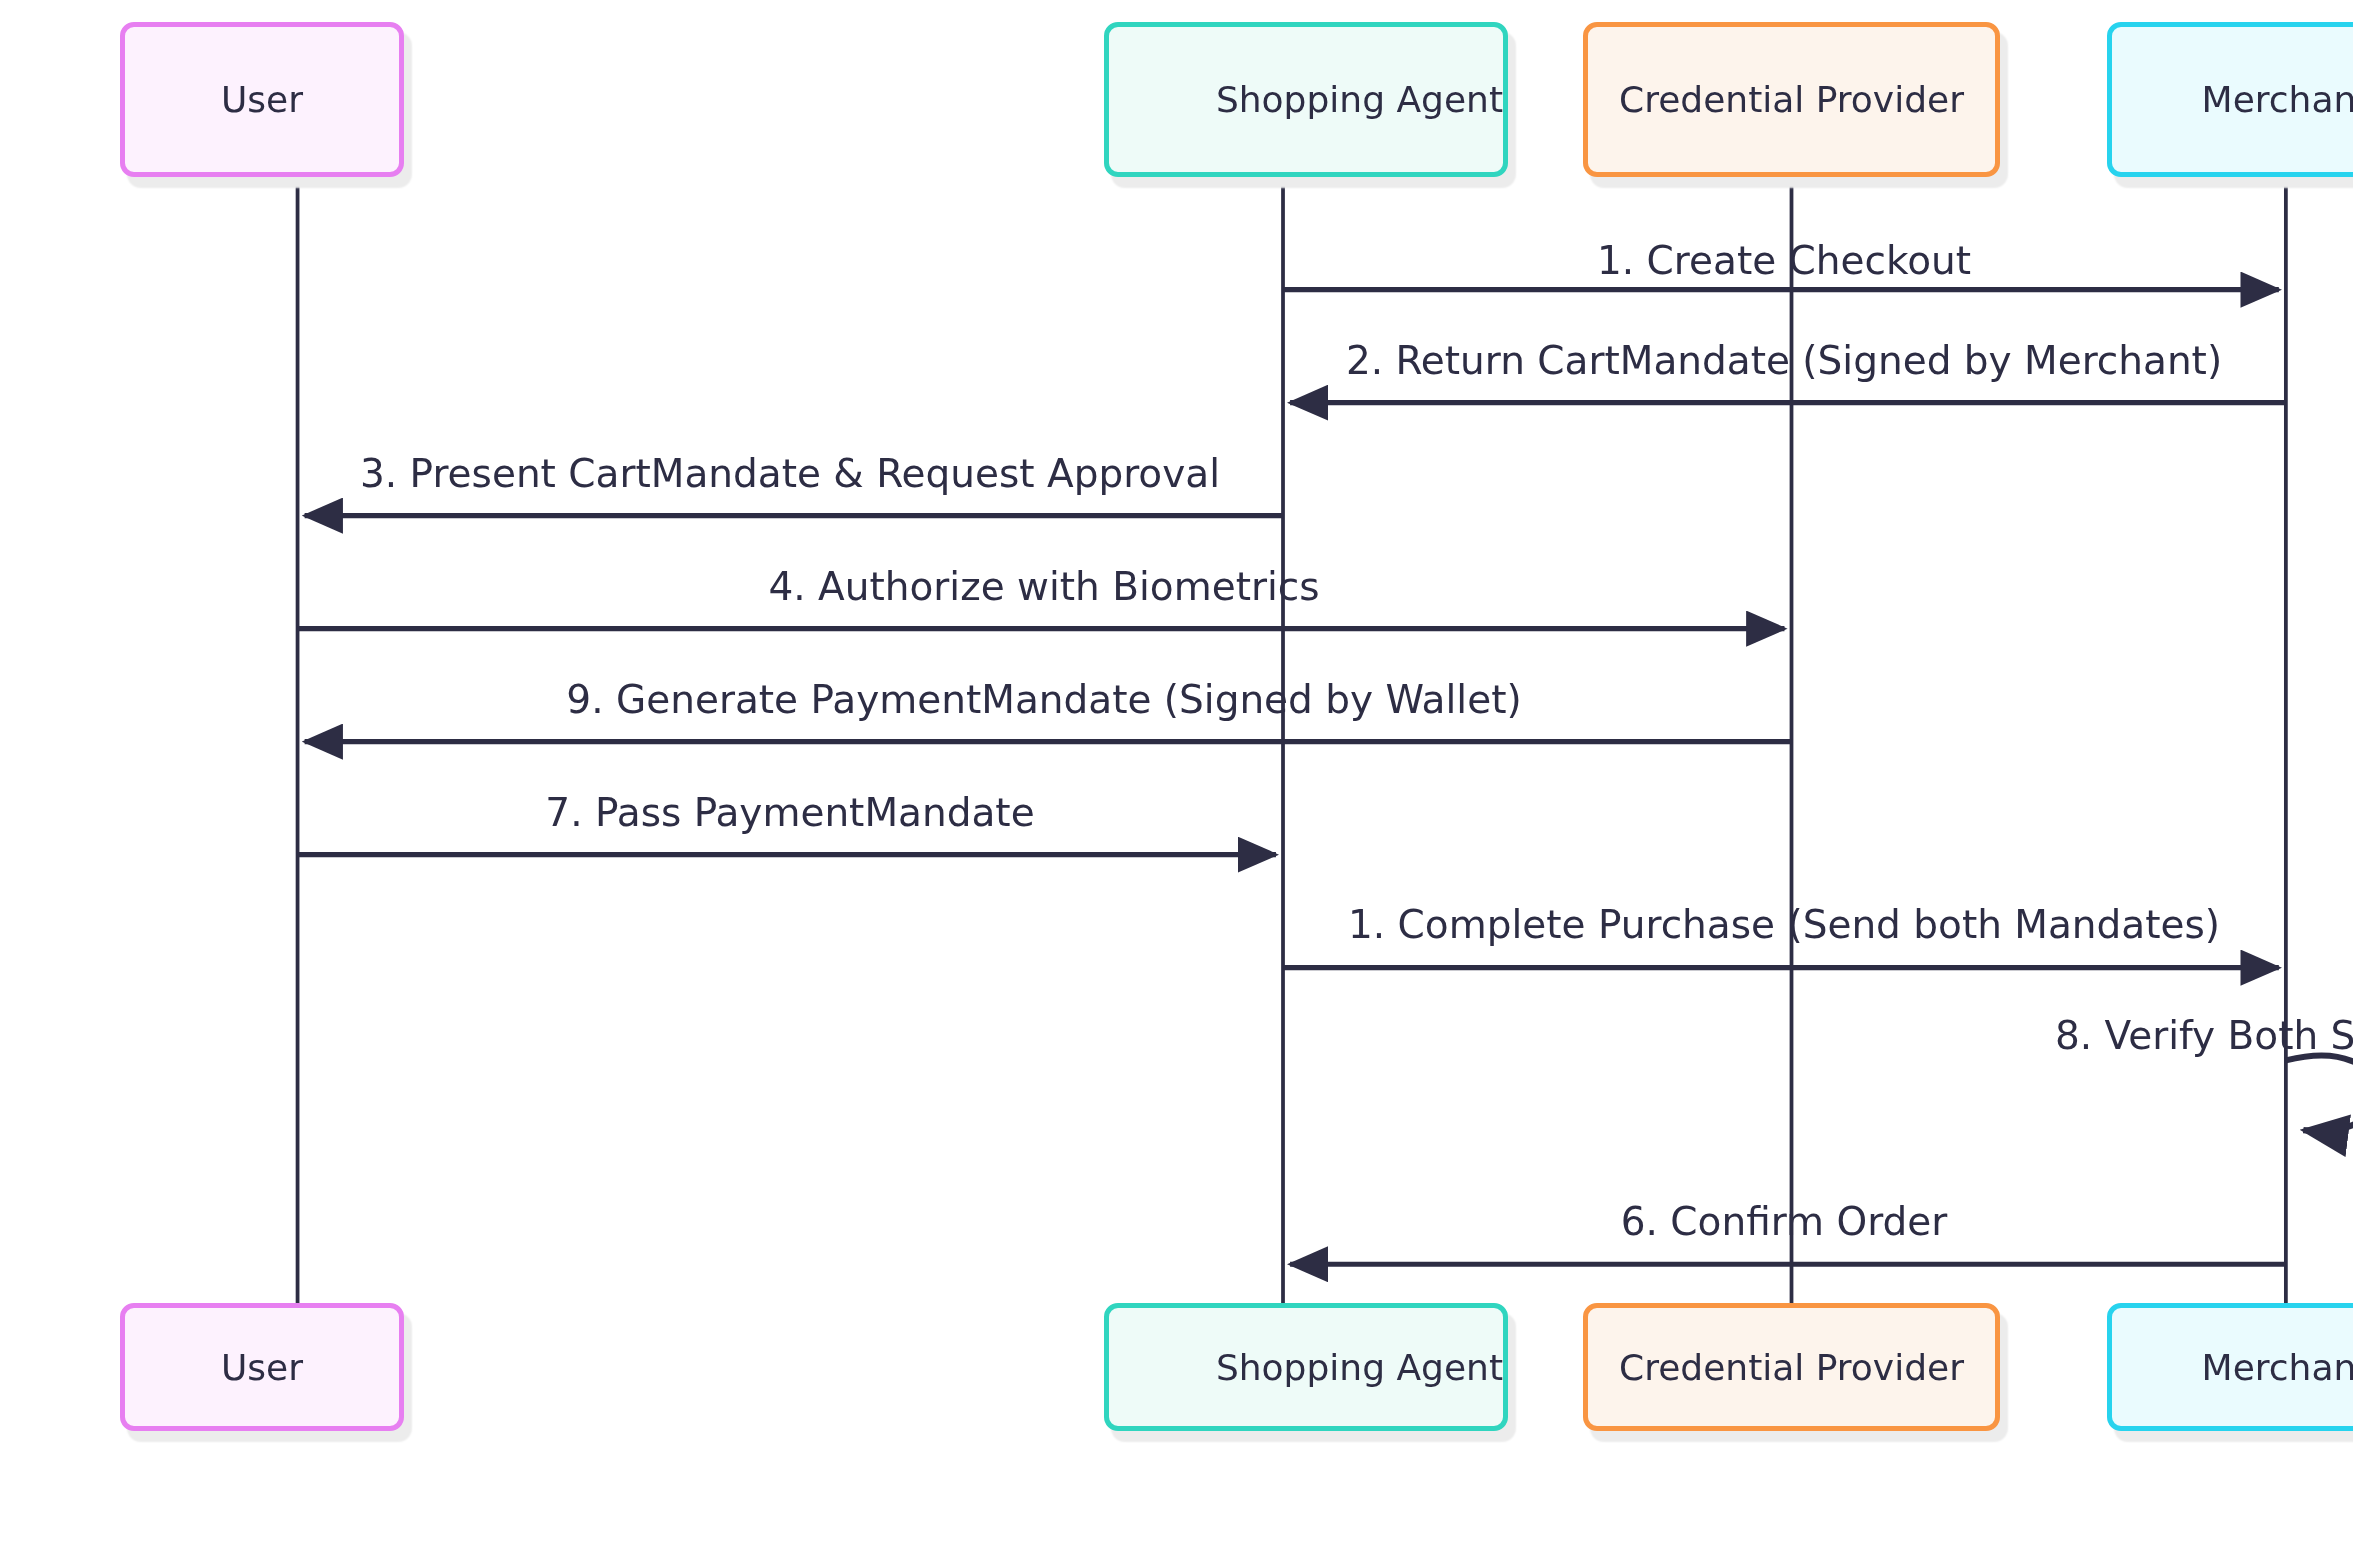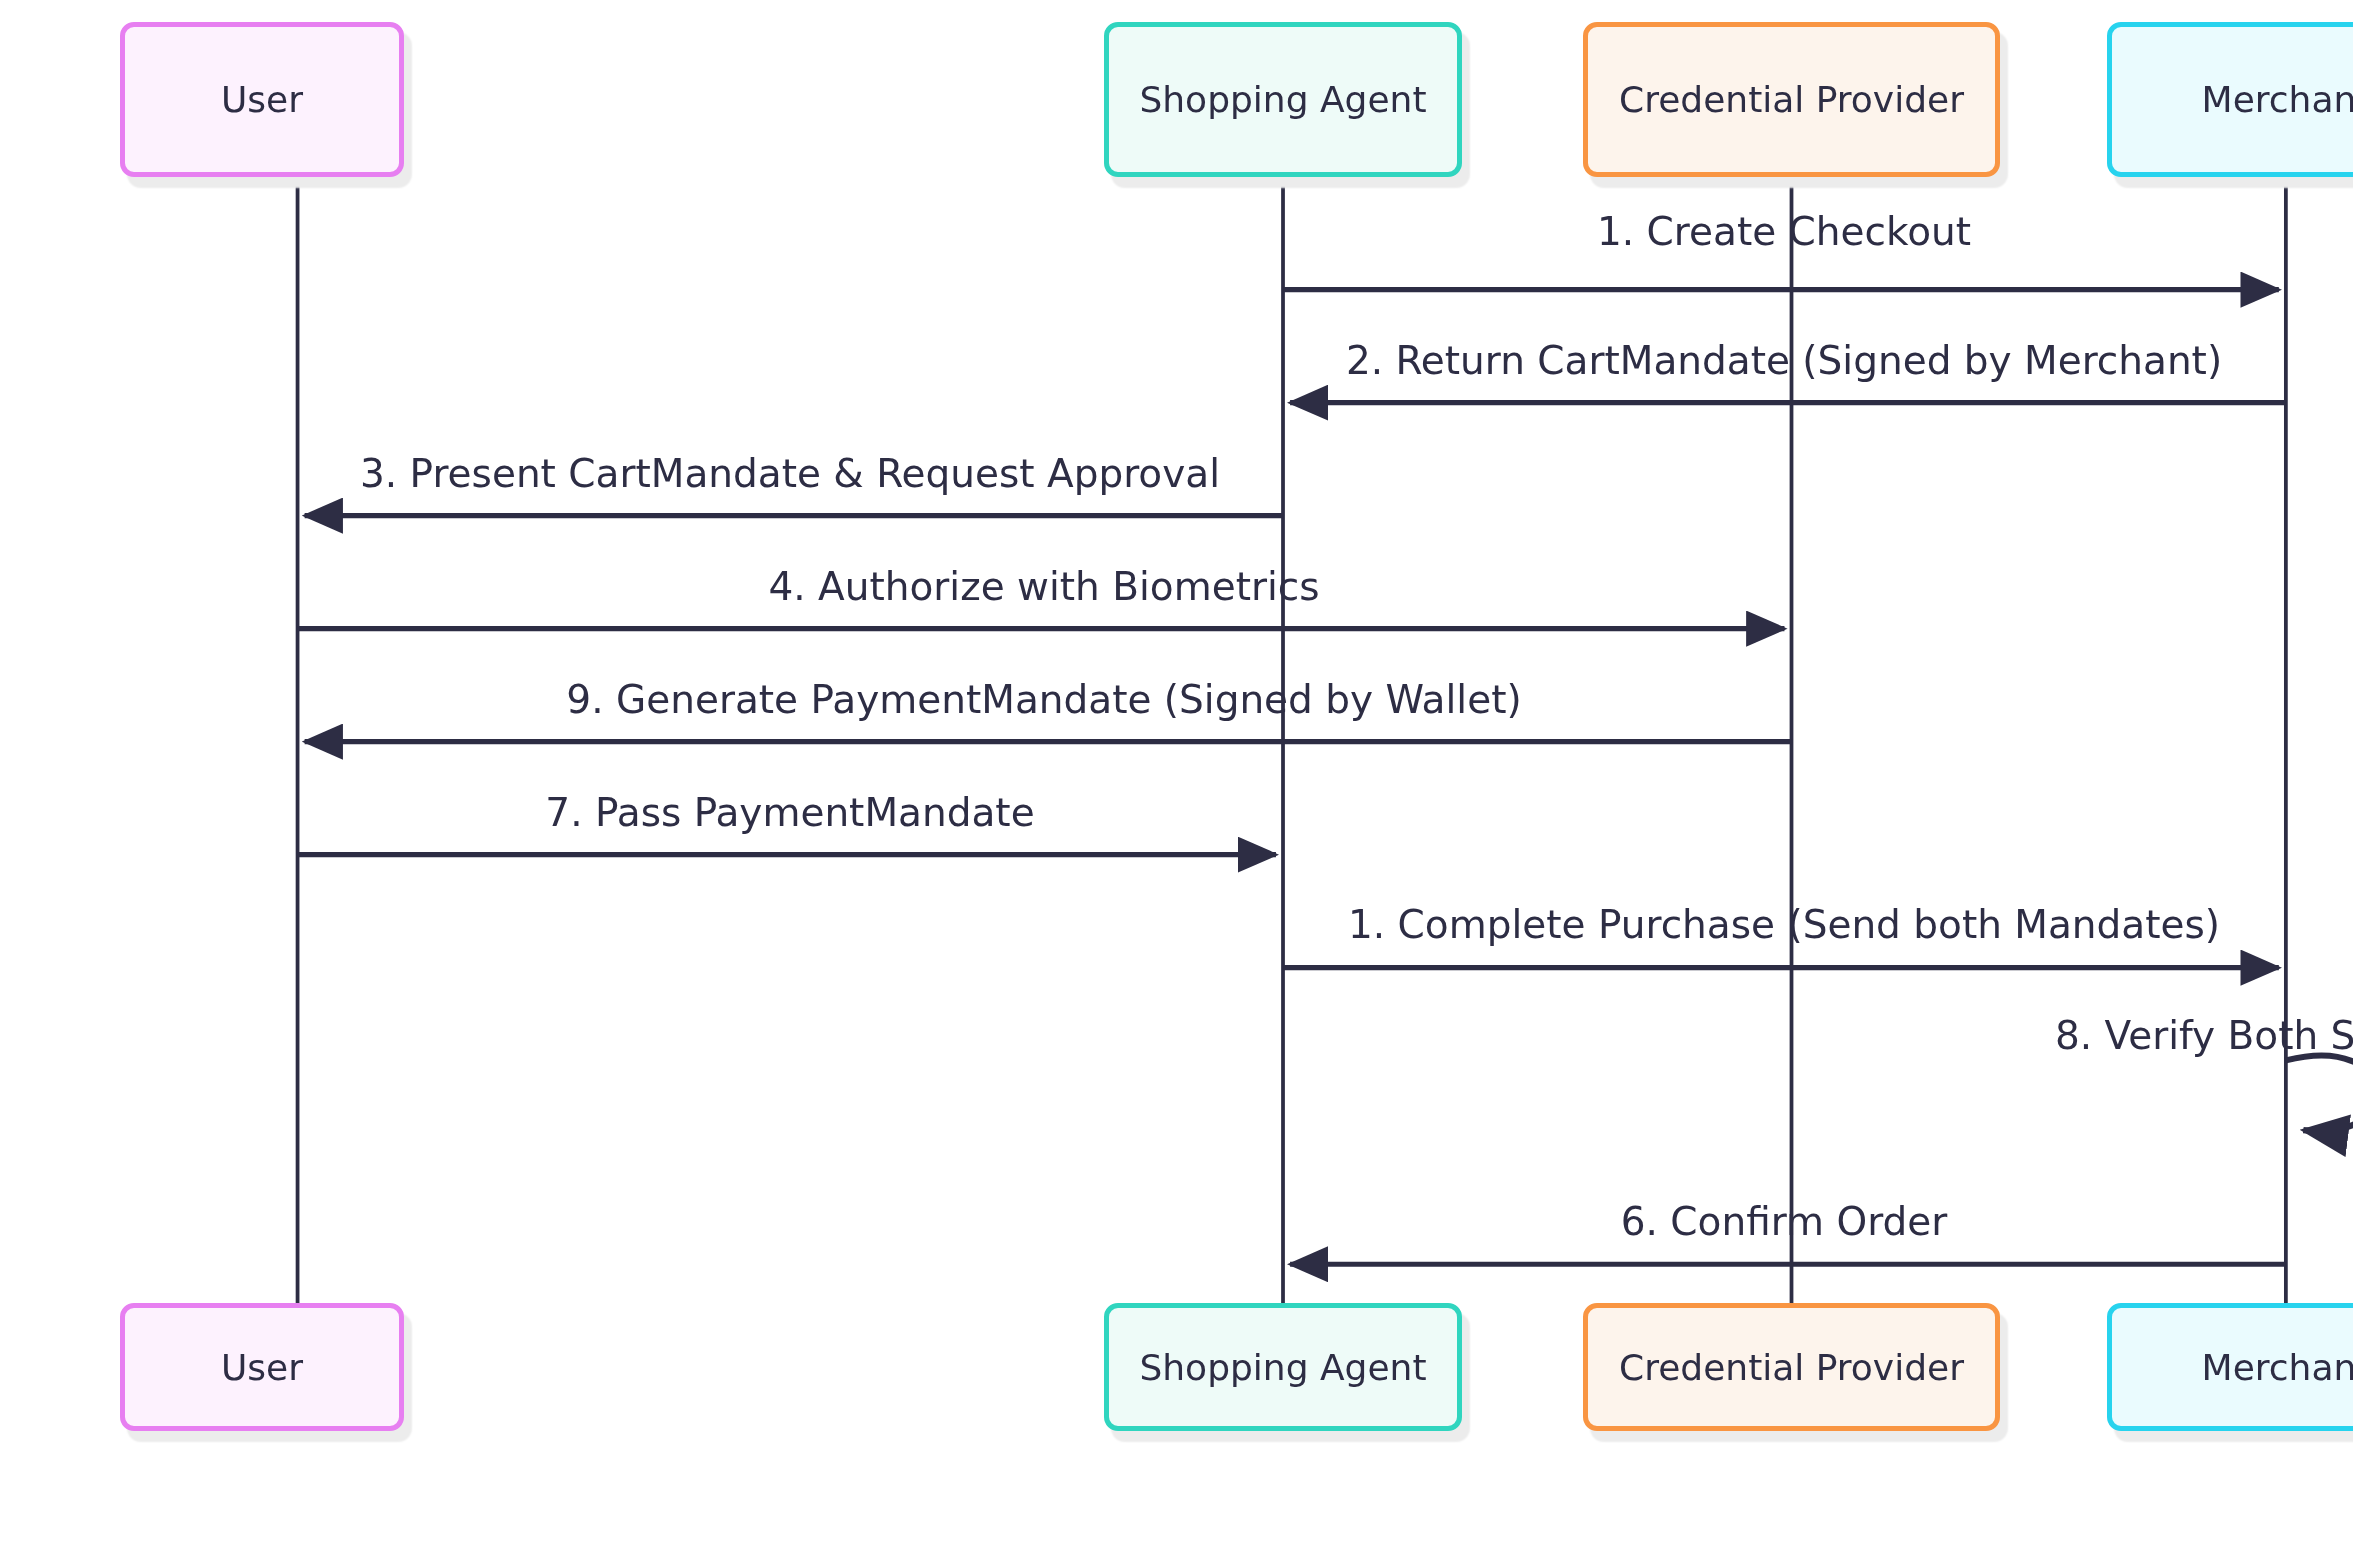--- a/index.html
+++ b/index.html
@@ -36,21 +36,21 @@
   }
   .actor-user        { border-color: #e77ff1; background: #fdf2fe; }
   .actor-agent       { border-color: #30d5bf; background: #eefbf8; }
   .actor-credential  { border-color: #f99542; background: #fdf4ec; }
   .actor-merchant    { border-color: #27d3ee; background: #eafbfe; }
 
   .row-top    { top: 22px;   height: 155px; }
   .row-bottom { top: 1303px; height: 128px; }
 
   .pos-user        { left: 120px;  width: 284px; }
-  .pos-agent       { left: 1104px; width: 358px; }
+  .pos-agent       { left: 1104px; width: 404px; justify-content: flex-end; }
   .pos-credential  { left: 1583px; width: 417px; }
   .pos-merchant    { left: 2107px; width: 358px; }
 
   .msg {
     position: absolute;
     transform: translateX(-50%);
     white-space: nowrap;
     font-size: 39px;
     line-height: 47px;
     height: 47px;
@@ -104,21 +104,21 @@
   <div class="actor actor-agent row-bottom pos-agent">
     <span>Shopping Agent</span>
   </div>
   <div class="actor actor-credential row-bottom pos-credential">
     <span>Credential Provider</span>
   </div>
   <div class="actor actor-merchant row-bottom pos-merchant">
     <span>Merchant</span>
   </div>
 
-  <div class="msg" style="left:1784px; top:208px;">1. Create Checkout</div>
+  <div class="msg" style="left:1784px; top:237px;">1. Create Checkout</div>
   <div class="msg" style="left:1784px; top:337px;">2. Return CartMandate (Signed by Merchant)</div>
   <div class="msg" style="left:790px; top:450px;">3. Present CartMandate &amp; Request Approval</div>
   <div class="msg" style="left:1044px; top:563px;">4. Authorize with Biometrics</div>
   <div class="msg" style="left:1044px; top:676px;">9. Generate PaymentMandate (Signed by Wallet)</div>
   <div class="msg" style="left:790px; top:789px;">7. Pass PaymentMandate</div>
   <div class="msg" style="left:1784px; top:901px;">1. Complete Purchase (Send both Mandates)</div>
   <div class="msg" style="left:2297px; top:1012px;">8. Verify Both Signatures</div>
   <div class="msg" style="left:1784px; top:1198px;">6. Confirm Order</div>
 
 </div>

